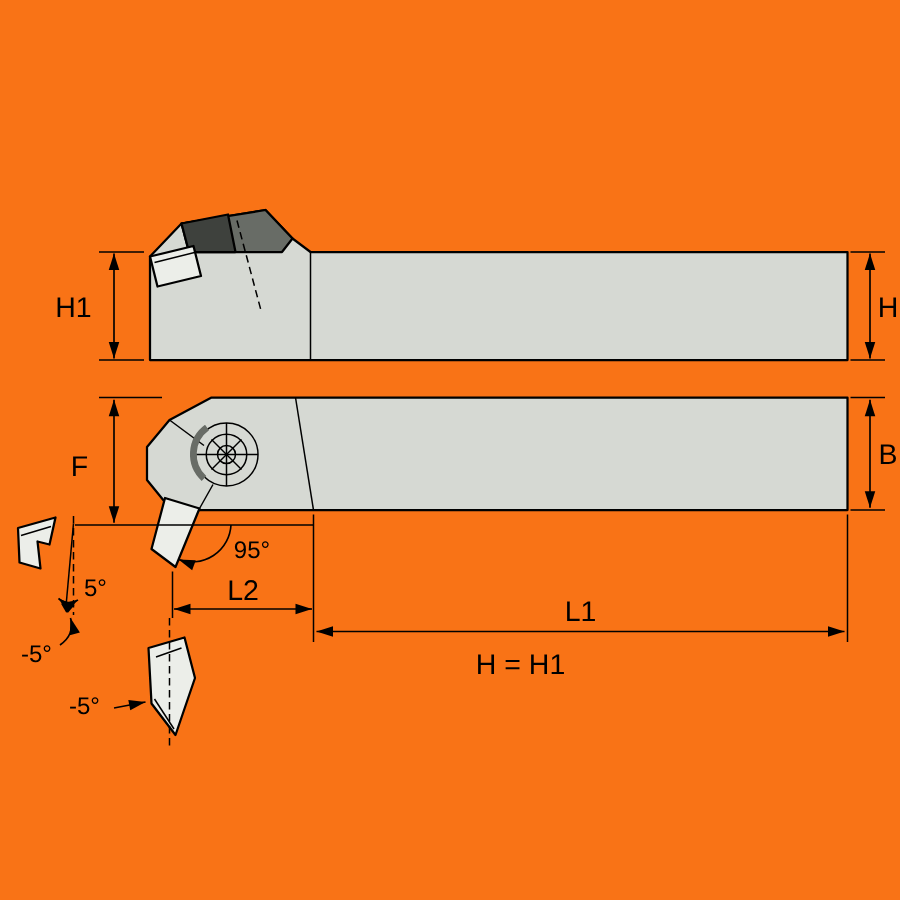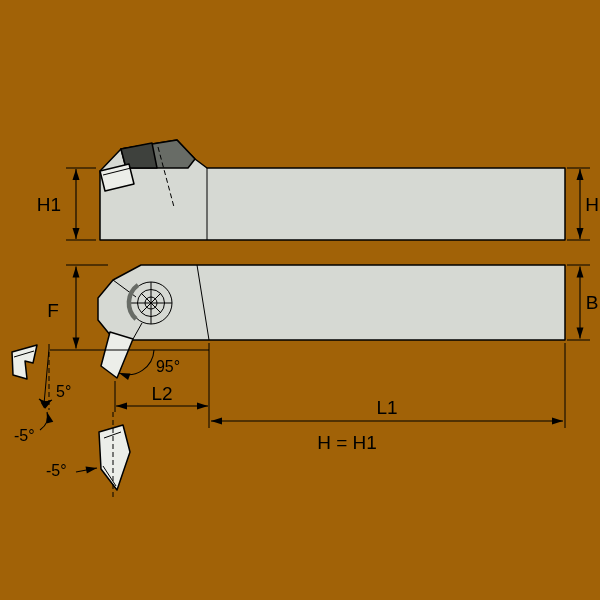--- a/index.html
+++ b/index.html
@@ -1,16 +1,16 @@
 <!DOCTYPE html>
 <html><head>
 <meta charset="utf-8">
 <style>
   html,body{margin:0;padding:0;background:#fff;}
-  .stage{width:600px;height:600px;background:#a16207;position:relative;font-family:"Liberation Sans",sans-serif;}
+  .stage{width:600px;height:600px;background:#f97316;position:relative;font-family:"Liberation Sans",sans-serif;}
   svg{display:block;}
   .outline{stroke:#000;stroke-width:1.5;stroke-linejoin:round;}
   .thin{stroke:#000;stroke-width:1;fill:none;}
   .dim{stroke:#000;stroke-width:1.1;fill:none;}
   .dash{stroke:#000;stroke-width:1;fill:none;stroke-dasharray:5 3;}
   text{font-family:"Liberation Sans",sans-serif;fill:#000;}
   .dimtext{font-size:19px;}
   .angletext{font-size:16px;}
 </style>
 </head>

